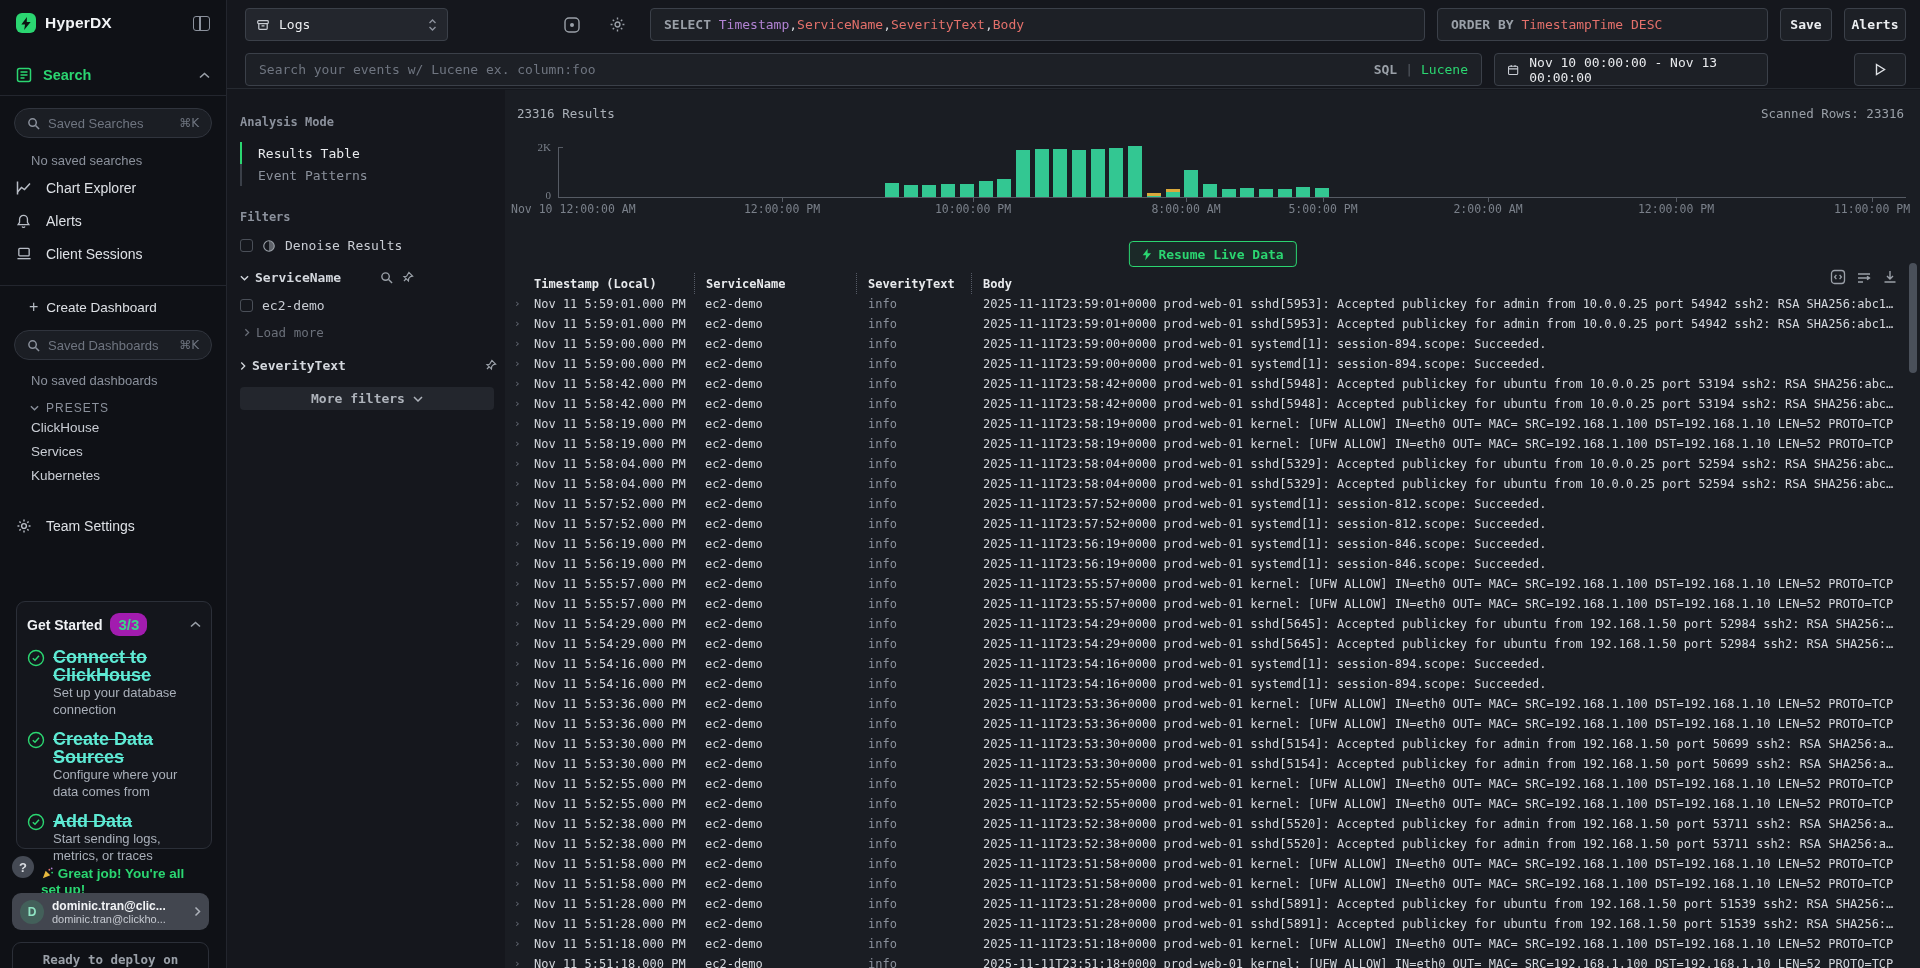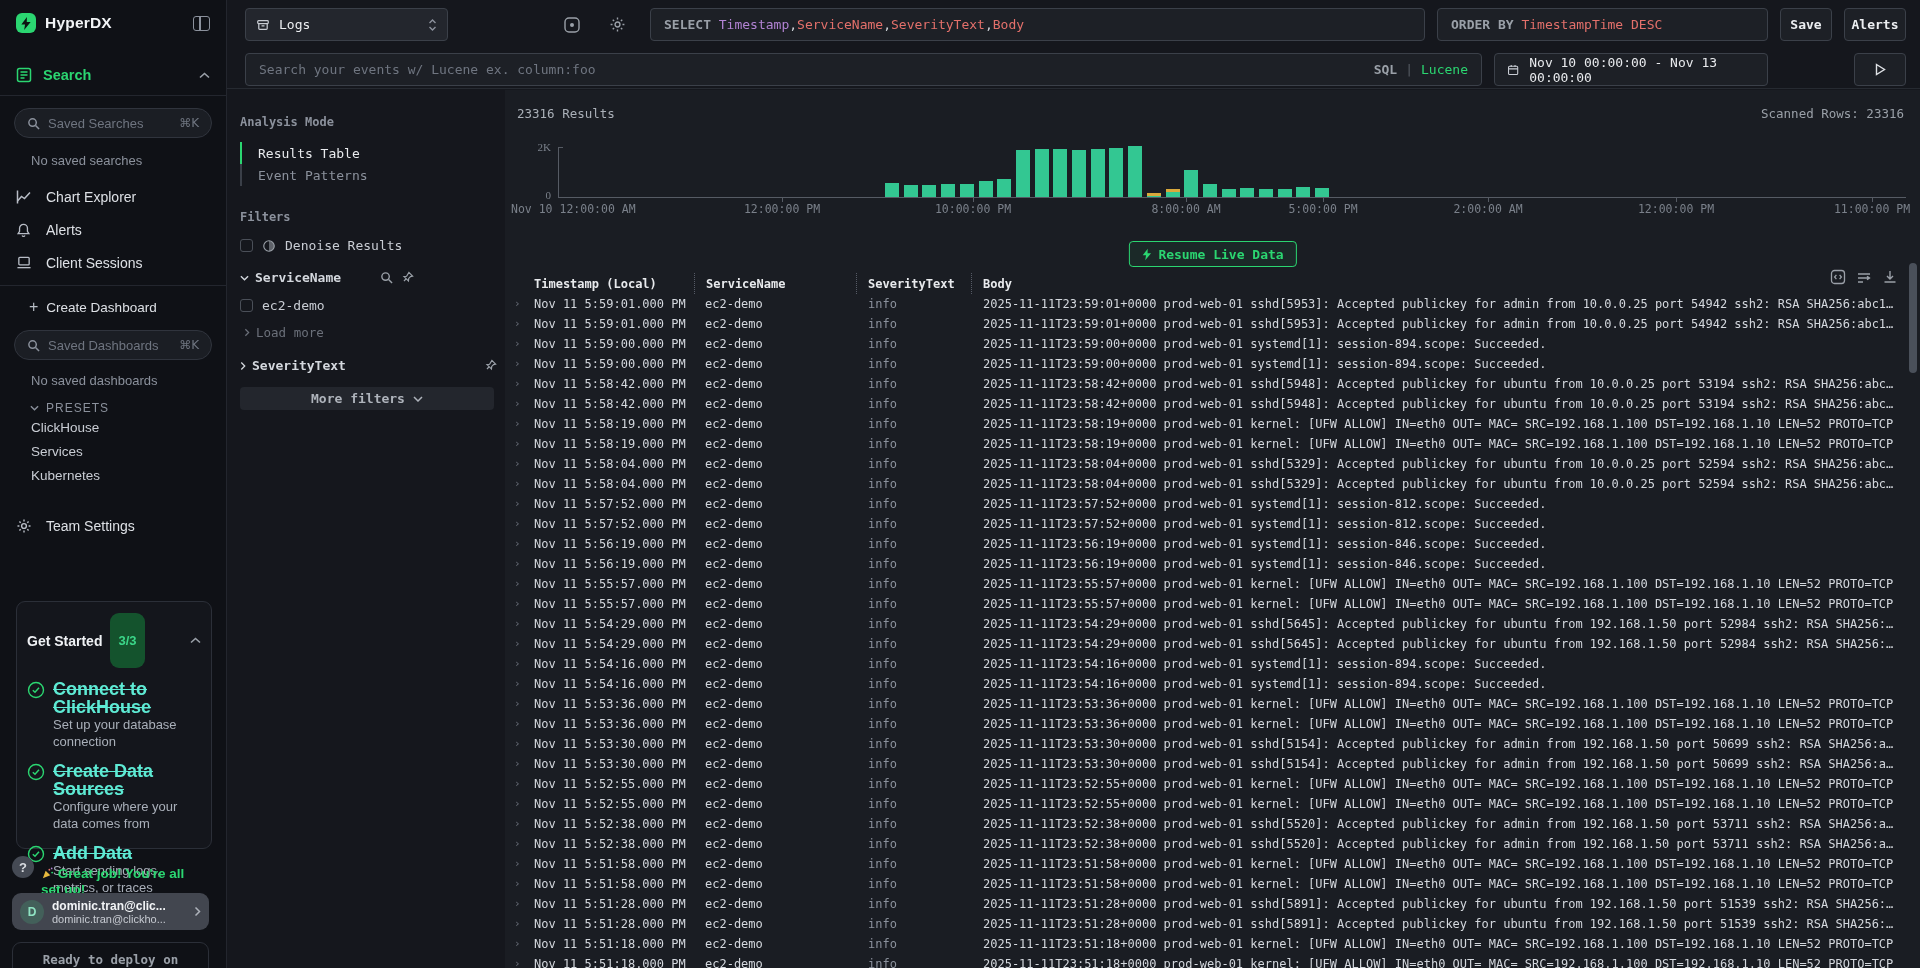--- a/index.html
+++ b/index.html
@@ -18,38 +18,38 @@
   .collapse-ic::after { content:""; position:absolute; left:5px; top:0; bottom:0; width:1.6px; background:#8b919c; }
   .sect-row { display:flex; align-items:center; gap:10px; padding:0 16px; margin-top:34px; }
   .sect-label { font-size:14.5px; font-weight:bold; color:#2bd671; flex:1; }
   .sb-divider { height:1px; background:#23262e; margin-top:12px; }
   .pill { margin:12px 14px 0 14px; height:30px; border:1px solid #30343d; background:#1b1e24;
           border-radius:16px; display:flex; align-items:center; gap:8px; padding:0 12px; }
   .pill-ph { font-size:13px; color:#6f7580; flex:1; font-family:"Liberation Sans",sans-serif; }
   .pill-kbd { font-size:12px; color:#6f7580; font-family:"DejaVu Sans", sans-serif; }
   .muted-line { font-size:13px; color:#8b919c; margin:15px 0 0 31px; }
   #nav-items { margin-top:12px; }
-  .nav-item { display:flex; align-items:center; gap:13px; height:33px; padding:0 16px; cursor:pointer; }
+  .nav-item { display:flex; align-items:flex-start; gap:13px; height:33px; padding:0 16px; cursor:pointer; }
   .nav-ico { width:17px; display:flex; color:#b8bdc6; flex:none; }
   .nav-label { font-size:14px; color:#dde0e5; flex:1; }
   .crt-dash { display:flex; align-items:center; gap:8px; height:32px; padding-left:29px; }
   .crt-plus { font-size:16px; color:#b8bdc6; }
   .crt-label { font-size:13.5px; color:#dde0e5; }
   .presets-hd { display:flex; align-items:center; gap:7px; margin:13px 0 0 30px;
                 font-size:12px; color:#8b919c; letter-spacing:1px; }
   .preset-item { margin-left:31px; height:24px; display:flex; align-items:center;
                  font-size:13.5px; color:#c9cdd4; cursor:pointer; }
   .team-row { display:flex; align-items:center; gap:13px; height:33px; padding:0 16px; margin-top:22px; }
 
   #gs-card { position:absolute; left:16px; top:601px; width:196px; height:248px;
              border:1px solid #2b2f38; border-radius:9px; background:#14161c; padding:11px 10px; }
   .gs-head { display:flex; align-items:center; gap:8px; }
   .gs-title { font-size:14px; font-weight:bold; color:#f0f2f5; }
-  .gs-badge { background:#14532d; color:#3bd689; font-size:13px; font-weight:bold;
-              border-radius:9px; padding:20px 8px; }
+  .gs-badge { background:#a21caf; color:#3bd689; font-size:15px; font-weight:bold;
+              border-radius:9px; padding:3px 8px; }
   .gs-step { display:flex; gap:8px; margin-top:12px; }
   .gs-check { flex:none; margin-top:1px; }
   .gs-title2 { font-size:18px; color:#5eead4; font-weight:bold; text-decoration:line-through; line-height:18px; }
   .gs-desc { font-size:13px; color:#a9afb9; line-height:17px; }
   #help-btn { position:absolute; left:12px; top:856px; width:22px; height:22px; border-radius:50%;
               background:#454a54; color:#d9dce1; font-size:13px; font-weight:bold;
               display:flex; align-items:center; justify-content:center; z-index:3; }
   #congrats { position:absolute; left:41px; top:866px; width:156px; height:27px; overflow:hidden;
               color:#2bd671; font-size:13.5px; font-weight:bold; line-height:16px; z-index:2; }
   #user-pill { position:absolute; left:12px; top:893px; width:197px; height:37px; background:#42464f;

